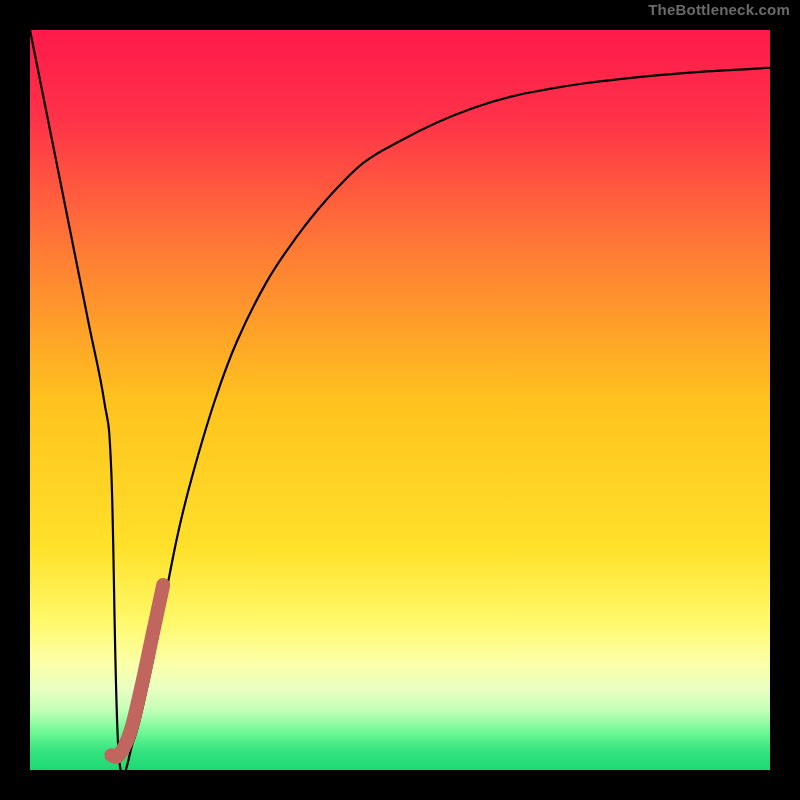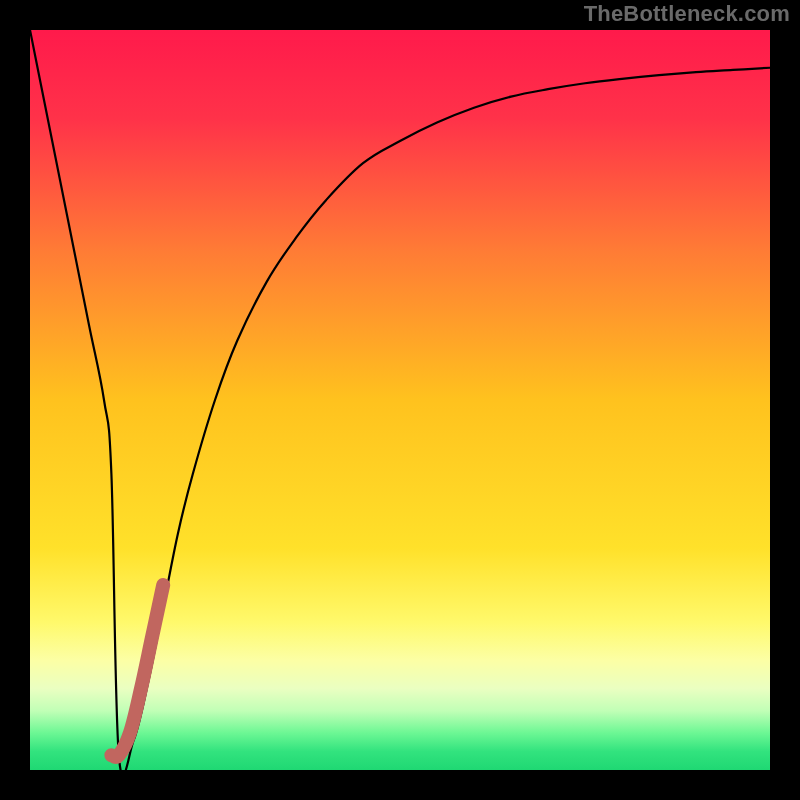--- a/index.html
+++ b/index.html
@@ -14,21 +14,21 @@
     position: relative;
     width: 800px;
     height: 800px;
     background: #000;
   }
   .watermark {
     position: absolute;
     top: 1px;
     right: 10px;
     font-family: Arial, Helvetica, sans-serif;
-    font-size: 22px;
+    font-size: 15px;
     font-weight: 600;
     color: #6a6a6a;
     letter-spacing: 0.2px;
     user-select: none;
   }
   svg {
     position: absolute;
     left: 0;
     top: 0;
   }

